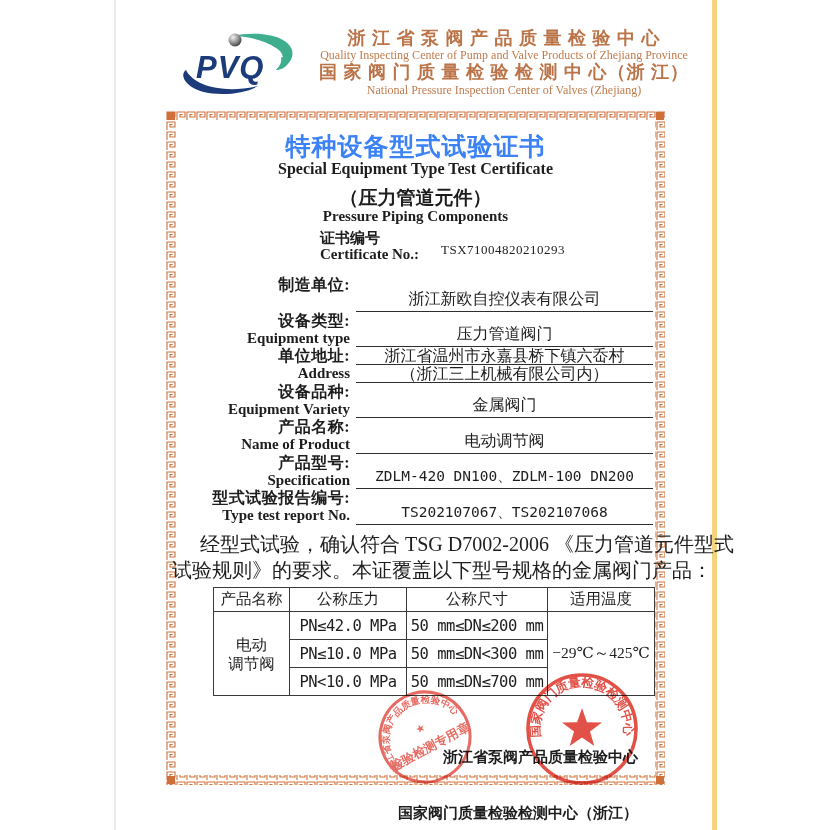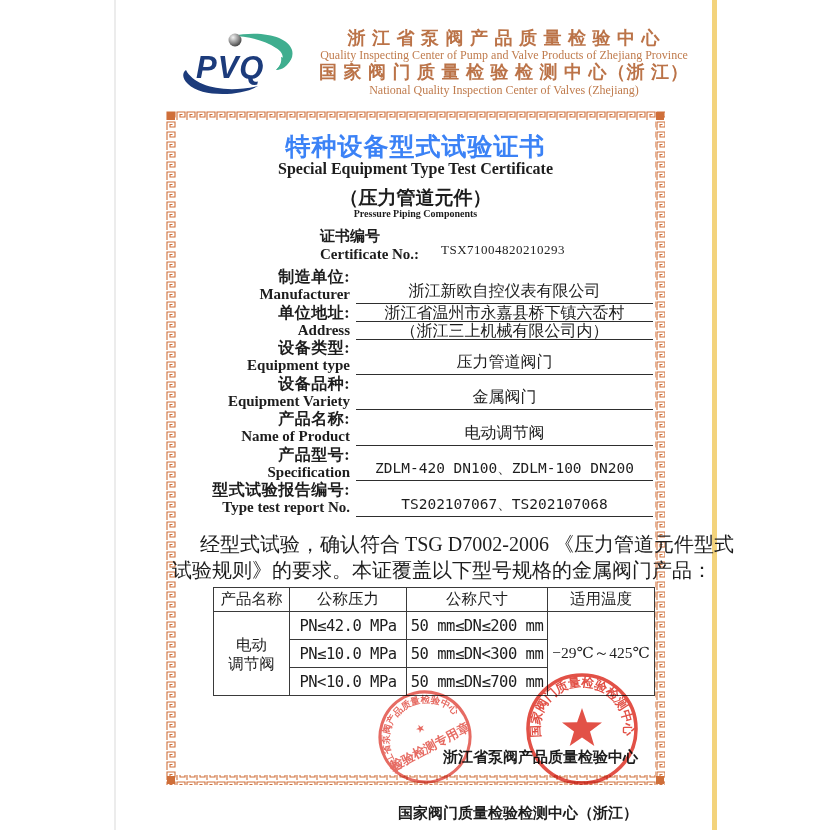--- a/index.html
+++ b/index.html
@@ -16,30 +16,30 @@
   .hdr-cn{font-size:18px;font-weight:bold;line-height:20px;letter-spacing:1px;white-space:nowrap;}
   .hdr-en{font-size:12px;line-height:14px;color:#c07c4e;white-space:nowrap;}
   .hdr-cn2{font-size:18px;font-weight:bold;line-height:21px;letter-spacing:1px;white-space:nowrap;}
 
   
   .center-block{left:168px;width:495px;text-align:center;}
   #title-cn{top:130px;font-size:25px;font-weight:bold;color:#3b82f6;letter-spacing:1px;
             font-family:"DejaVu Sans","Liberation Sans",sans-serif;}
   #title-en{top:160px;font-size:16px;font-weight:bold;}
   #sub-cn{top:185px;font-size:19px;font-weight:bold;}
-  #sub-en{top:208px;font-size:10px;font-weight:bold;}
+  #sub-en{top:208px;font-size:15px;font-weight:bold;}
 
   
   #cert-labels{left:320px;top:230px;line-height:16px;}
-  #cert-label-cn{font-size:15px;font-weight:bold;font-family:Liberation Mono, monospace;}
+  #cert-label-cn{font-size:15px;font-weight:bold;}
   #cert-label-en{font-size:15px;font-weight:bold;}
   #cert-value{left:441px;top:242px;font-size:13px;letter-spacing:.5px;}
 
   
-  #fields{left:170px;top:268px;width:483px;}
+  #fields{left:170px;top:276px;width:483px;}
   .field{display:flex;height:35.5px;}
   .f-label{width:180px;text-align:right;display:flex;flex-direction:column;justify-content:flex-start;}
   .f-cn{font-size:16px;font-weight:bold;line-height:18px;letter-spacing:.5px;}
   .f-en{font-size:15px;font-weight:bold;line-height:16px;}
   .f-value{flex:1;margin-left:6px;border-bottom:1.4px solid #2e2e2e;display:flex;
            align-items:flex-end;justify-content:center;font-size:16px;line-height:20px;padding-bottom:2px;}
   .f-value.mono{font-family:"DejaVu Sans Mono","Liberation Mono",monospace;font-size:14.5px;}
   .f-value-col{flex:1;margin-left:6px;display:flex;flex-direction:column;}
   .f-subline{flex:1;border-bottom:1.4px solid #2e2e2e;display:flex;align-items:flex-end;
              justify-content:center;font-size:16px;line-height:17px;}
@@ -88,21 +88,21 @@
     <path d="M60,12 C88,6 116,12 120,26 C123,37 112,44 104,46 C112,38 114,30 104,24 C92,16 74,12 60,12 Z" fill="#3fae8f"></path>
     <path d="M104,46 C108,42 110,38 109,33 L118,36 C116,42 110,46 104,46 Z" fill="#3fae8f"></path>
     <text x="24" y="54" font-family="Liberation Sans, DejaVu Sans, sans-serif" font-size="31" font-weight="bold" font-style="italic" fill="#1c3b7b" letter-spacing="1">PVQ</text>
     <circle cx="63" cy="16" r="6.5" fill="url(#ball)"></circle>
   </svg>
 
   <div class="abs" id="header-text">
     <div class="hdr-cn">浙 江 省 泵 阀 产 品 质 量 检 验 中 心</div>
     <div class="hdr-en">Quality Inspecting Center of Pump and Valve Products of Zhejiang Province</div>
     <div class="hdr-cn2">国 家 阀 门 质 量 检 验 检 测 中 心（浙 江）</div>
-    <div class="hdr-en">National Quality Inspection Center of Valves (Zhejiang)</div>
+    <div class="hdr-en">National Pressure Inspection Center of Valves (Zhejiang)</div>
   </div>
 
   <svg class="abs" style="left:166px;top:111px;" width="499" height="674" viewBox="0 0 499 674">
     <defs>
       <pattern id="mea" width="10" height="10" patternUnits="userSpaceOnUse">
         <path d="M1,9 L1,1 L9,1 L9,6 L4,6 L4,3.5 L6.5,3.5" fill="none" stroke="#cf6f3a" stroke-width="1.1"></path>
       </pattern>
     </defs>
     <path fill-rule="evenodd" fill="url(#mea)" d="M0,0 H499 V674 H0 Z M10,10 V664 H489 V10 Z"></path>
     <rect x="1" y="1" width="8" height="8" fill="#cf6f3a"></rect>
@@ -120,42 +120,41 @@
     <div id="cert-label-cn">证书编号</div>
     <div id="cert-label-en">Certificate No.:</div>
   </div>
   <div class="abs" id="cert-value">TSX71004820210293</div>
 
   <div class="abs" id="fields">
 
     <div class="field">
       <div class="f-label">
         <div class="f-cn">制造单位:</div>
-        <div class="f-en">Manufacturer</div>
       </div>
       <div class="f-value">浙江新欧自控仪表有限公司</div>
+    </div>
+
+    <div class="field">
+      <div class="f-label">
+        <div class="f-cn">设备类型:</div>
+        <div class="f-en">Equipment type</div>
+      </div>
+      <div class="f-value">压力管道阀门</div>
     </div>
 
     <div class="field">
       <div class="f-label">
         <div class="f-cn">单位地址:</div>
         <div class="f-en">Address</div>
       </div>
       <div class="f-value-col">
         <div class="f-subline">浙江省温州市永嘉县桥下镇六岙村</div>
         <div class="f-subline">（浙江三上机械有限公司内）</div>
       </div>
-    </div>
-
-    <div class="field">
-      <div class="f-label">
-        <div class="f-cn">设备类型:</div>
-        <div class="f-en">Equipment type</div>
-      </div>
-      <div class="f-value">压力管道阀门</div>
     </div>
 
     <div class="field">
       <div class="f-label">
         <div class="f-cn">设备品种:</div>
         <div class="f-en">Equipment Variety</div>
       </div>
       <div class="f-value">金属阀门</div>
     </div>
 

